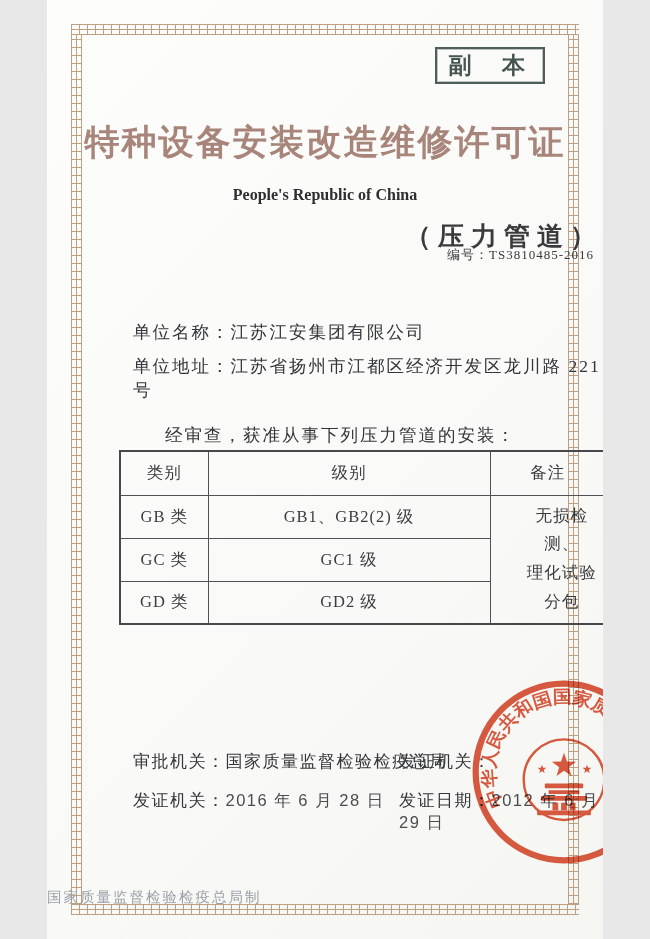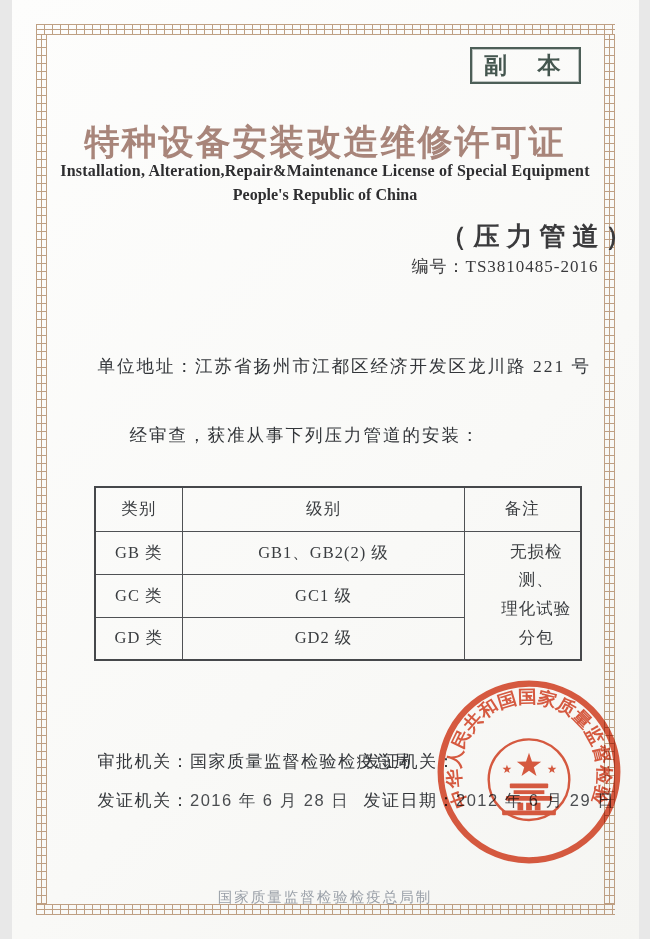--- a/index.html
+++ b/index.html
@@ -1,18 +1,18 @@
 <!DOCTYPE html>
 <html><head>
 <meta charset="utf-8">
 <style>
   * { margin:0; padding:0; box-sizing:border-box; }
   body { background:#e8e8e8; font-family:"Liberation Serif", serif; }
   .sheet {
-    position:relative; width:627px; height:939px; margin:0 auto;
+    position:relative; width:556px; height:939px; margin:0 auto;
     background:linear-gradient(135deg, #fdfdfc 0%, #f9f9f7 60%, #f5f5f2 100%);
     overflow:hidden;
   }
   
   .frame { position:absolute; inset:24px; pointer-events:none; }
   .edge { position:absolute; opacity:.85; }
   .edge-top, .edge-bottom {
     left:0; right:0; height:11px;
     background:
       linear-gradient(#b4906f 0 1px, transparent 1px calc(100% - 1px), #b4906f calc(100% - 1px)),
@@ -52,31 +52,31 @@
   }
   .title-en-2 {
     position:absolute; top:186px; left:0; width:100%; text-align:center;
     font-weight:bold; font-size:16px; color:#2e2e30;
   }
   .subtitle {
     position:absolute; top:219px; left:0; width:100%; text-align:right;
     font-size:26px; font-weight:600; color:#3a3a3c; letter-spacing:7px;
   }
   .license-line {
-    position:absolute; top:255px; left:400px;
-    font-size:17px; color:#3a3a3c; letter-spacing:1px;
+    position:absolute; top:246px; left:400px;
+    font-size:13px; color:#3a3a3c; letter-spacing:1px;
   }
   .field-line { position:absolute; left:86px; font-size:17.5px; color:#33363a; letter-spacing:2px; }
   .unit-name { top:320px; }
   .unit-addr { top:354px; }
   .approval-line { position:absolute; top:423px; left:118px; font-size:17.5px; color:#33363a; letter-spacing:2px; }
 
   table.grant {
-    position:absolute; top:450px; left:82px; width:486px;
-    border-collapse:collapse; table-layout:fixed;margin-top:36px;
+    position:absolute; top:450px; left:72px; width:486px;
+    border-collapse:collapse; table-layout:fixed;
   }
   table.grant th, table.grant td {
     border:1px solid #4f5154; text-align:center; vertical-align:middle;
     font-size:16.5px; color:#3a3d40; font-weight:normal; letter-spacing:1px;
   }
   table.grant { border:2px solid #46484b; }
   table.grant th { height:44px; }
   table.grant td { height:43px; }
   td.remark-cell { text-align:left; padding-left:28px; line-height:1.75; letter-spacing:1px; }
   col.c1 { width:88px; } col.c2 { width:282px; } col.c3 { width:116px; }
@@ -86,48 +86,50 @@
   .issue-org-row { top:750px; left:352px; }
   .valid-row { top:789px; left:86px; }
   .issue-date-row { top:789px; left:352px; }
   .date-value { font-family:"Liberation Sans", sans-serif; font-size:16.5px; color:#4a4d50; }
 
   .seal {
     position:absolute; left:421px; top:676px; width:192px; height:192px;
     mix-blend-mode:multiply; opacity:.93;
   }
   .page-footer {
-    position:absolute; top:888px; left:0; width:100%; text-align:center;
+    position:absolute; top:888px; left:0; width:100%; text-align:left;
     font-family:Liberation Sans, sans-serif;
     font-size:14.5px; color:#9aa0a8; letter-spacing:2px;
   }
 </style>
 </head>
 <body>
 
 <div class="sheet">
 
   <div class="frame">
     <div class="edge edge-top"></div>
     <div class="edge edge-bottom"></div>
     <div class="edge edge-left"></div>
     <div class="edge edge-right"></div>
   </div>
 
   <div class="badge">副 本</div>
 
   <div class="title-cn-2">特种设备安装改造维修许可证</div>
-  <div class="title-en-1">Installation, Alteration,Repair&amp;Maintenance License of Special Equipment</div>
   <div class="title-en-2">People's Republic of China</div>
   <div class="subtitle">（压力管道）</div>
 
   <div class="license-line">
     <span>编号：</span><span>TS3810485-2016</span>
   </div>
 
+  <div class="field-line unit-name">
+    <span>单位名称：</span><span>江苏江安集团有限公司</span>
+  </div>
   <div class="field-line unit-addr">
     <span>单位地址：</span><span>江苏省扬州市江都区经济开发区龙川路 221 号</span>
   </div>
 
   <div class="approval-line">经审查，获准从事下列压力管道的安装：</div>
 
   <table class="grant">
     <colgroup>
         <col class="c1">
         <col class="c2">

